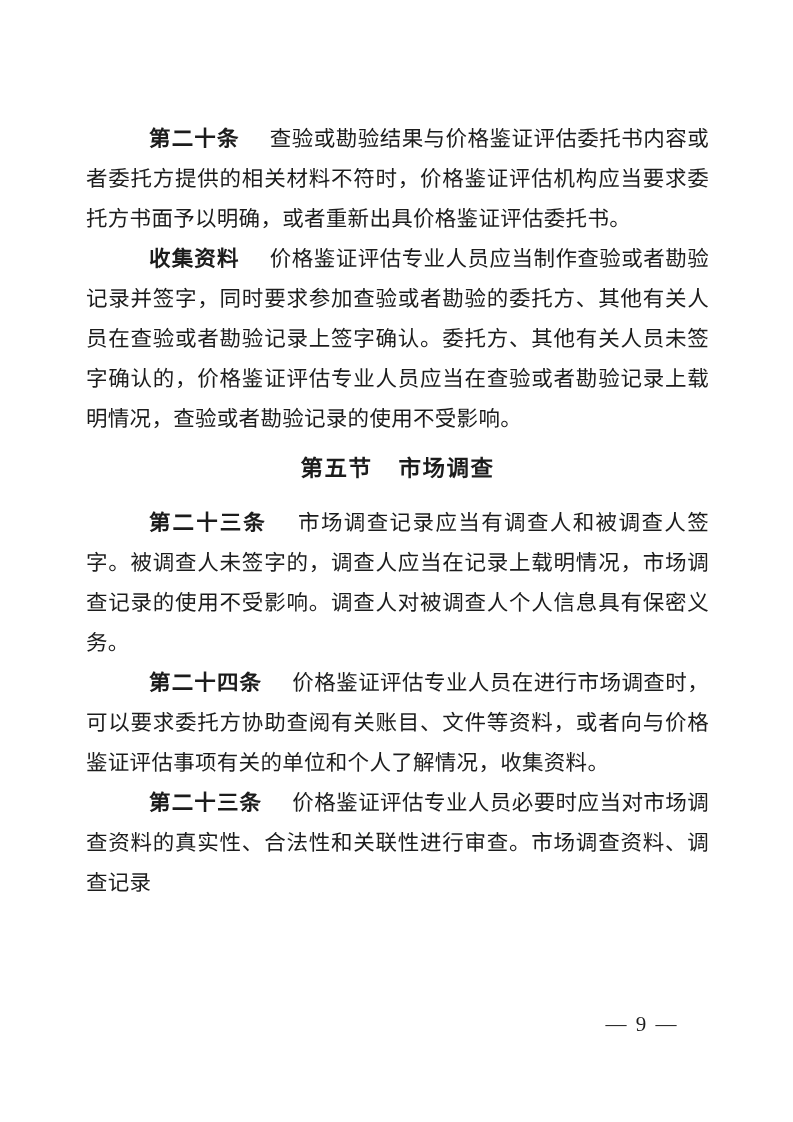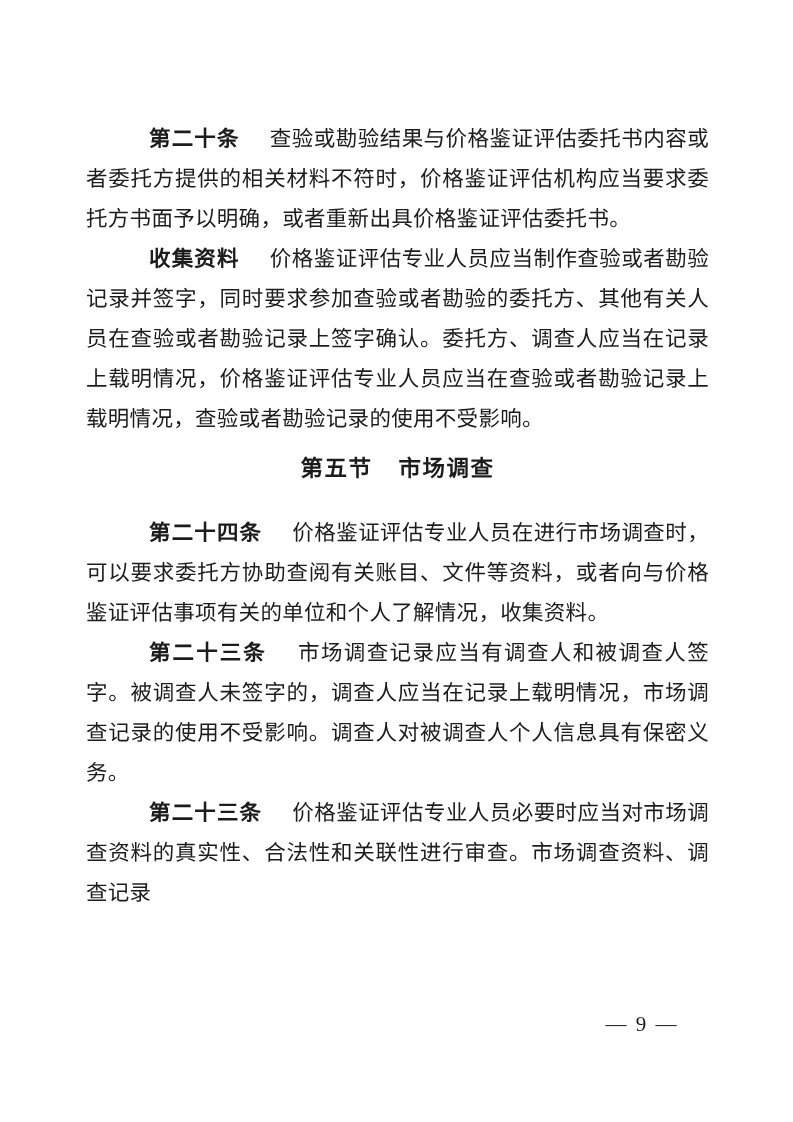--- a/index.html
+++ b/index.html
@@ -31,21 +31,21 @@
   }
   .article .term {
     font-weight: 700;
     letter-spacing: 1px;
   }
   .term-gap {
     display: inline-block;
     width: 30px;
   }
   .section-header {
-    margin: 10px 0 24px 0;
+    margin: 10px 0 14px 0;
     font-size: 22.5px;
     line-height: 40px;
     font-weight: 700;
     text-align: center;
     letter-spacing: 1.5px;
   }
   .header-gap {
     display: inline-block;
     width: 26px;
   }
@@ -64,34 +64,34 @@
 </head>
 <body>
 
 <div class="page">
 
   <p class="article">
     <span class="term">第二十条</span><span class="term-gap"></span><span class="body-text">查验或勘验结果与价格鉴证评估委托书内容或者委托方提供的相关材料不符时，价格鉴证评估机构应当要求委托方书面予以明确，或者重新出具价格鉴证评估委托书。</span>
   </p>
 
   <p class="article">
-    <span class="term">收集资料</span><span class="term-gap"></span><span class="body-text">价格鉴证评估专业人员应当制作查验或者勘验记录并签字，同时要求参加查验或者勘验的委托方、其他有关人员在查验或者勘验记录上签字确认。委托方、调查人应当在记录上载明情况，价格鉴证评估专业人员应当在查验或者勘验记录上载明情况，查验或者勘验记录的使用不受影响。</span>
+    <span class="term">收集资料</span><span class="term-gap"></span><span class="body-text">价格鉴证评估专业人员应当制作查验或者勘验记录并签字，同时要求参加查验或者勘验的委托方、其他有关人员在查验或者勘验记录上签字确认。委托方、其他有关人员未签字确认的，价格鉴证评估专业人员应当在查验或者勘验记录上载明情况，查验或者勘验记录的使用不受影响。</span>
   </p>
 
   <h2 class="section-header">
     <span>第五节</span><span class="header-gap"></span><span>市场调查</span>
   </h2>
 
 
   <p class="article">
-    <span class="term">第二十四条</span><span class="term-gap"></span><span class="body-text">价格鉴证评估专业人员在进行市场调查时，可以要求委托方协助查阅有关账目、文件等资料，或者向与价格鉴证评估事项有关的单位和个人了解情况，收集资料。</span>
+    <span class="term">第二十三条</span><span class="term-gap"></span><span class="body-text">市场调查记录应当有调查人和被调查人签字。被调查人未签字的，调查人应当在记录上载明情况，市场调查记录的使用不受影响。调查人对被调查人个人信息具有保密义务。</span>
   </p>
 
   <p class="article">
-    <span class="term">第二十三条</span><span class="term-gap"></span><span class="body-text">市场调查记录应当有调查人和被调查人签字。被调查人未签字的，调查人应当在记录上载明情况，市场调查记录的使用不受影响。调查人对被调查人个人信息具有保密义务。</span>
+    <span class="term">第二十四条</span><span class="term-gap"></span><span class="body-text">价格鉴证评估专业人员在进行市场调查时，可以要求委托方协助查阅有关账目、文件等资料，或者向与价格鉴证评估事项有关的单位和个人了解情况，收集资料。</span>
   </p>
 
   <p class="article">
     <span class="term">第二十三条</span><span class="term-gap"></span><span class="body-text">价格鉴证评估专业人员必要时应当对市场调查资料的真实性、合法性和关联性进行审查。市场调查资料、调查记录</span>
   </p>
 
   <div class="page-number">— 9 —</div>
 
 </div>
 

